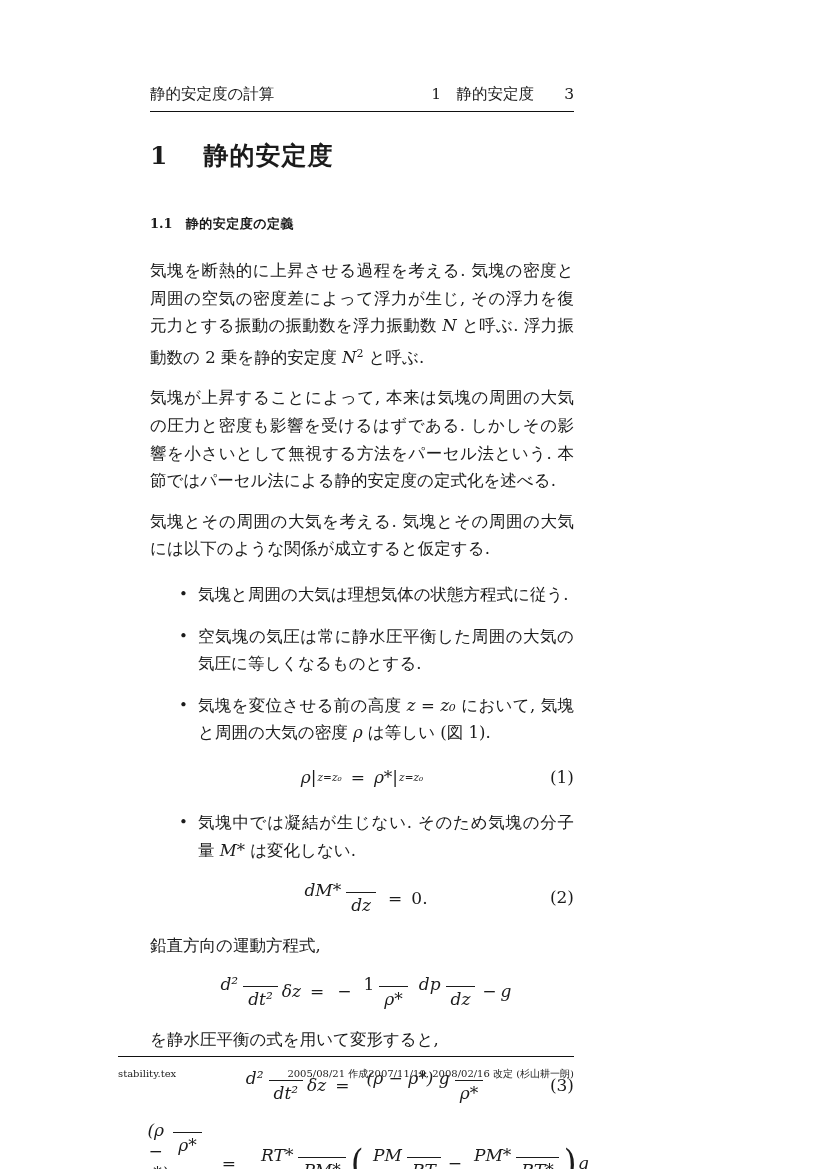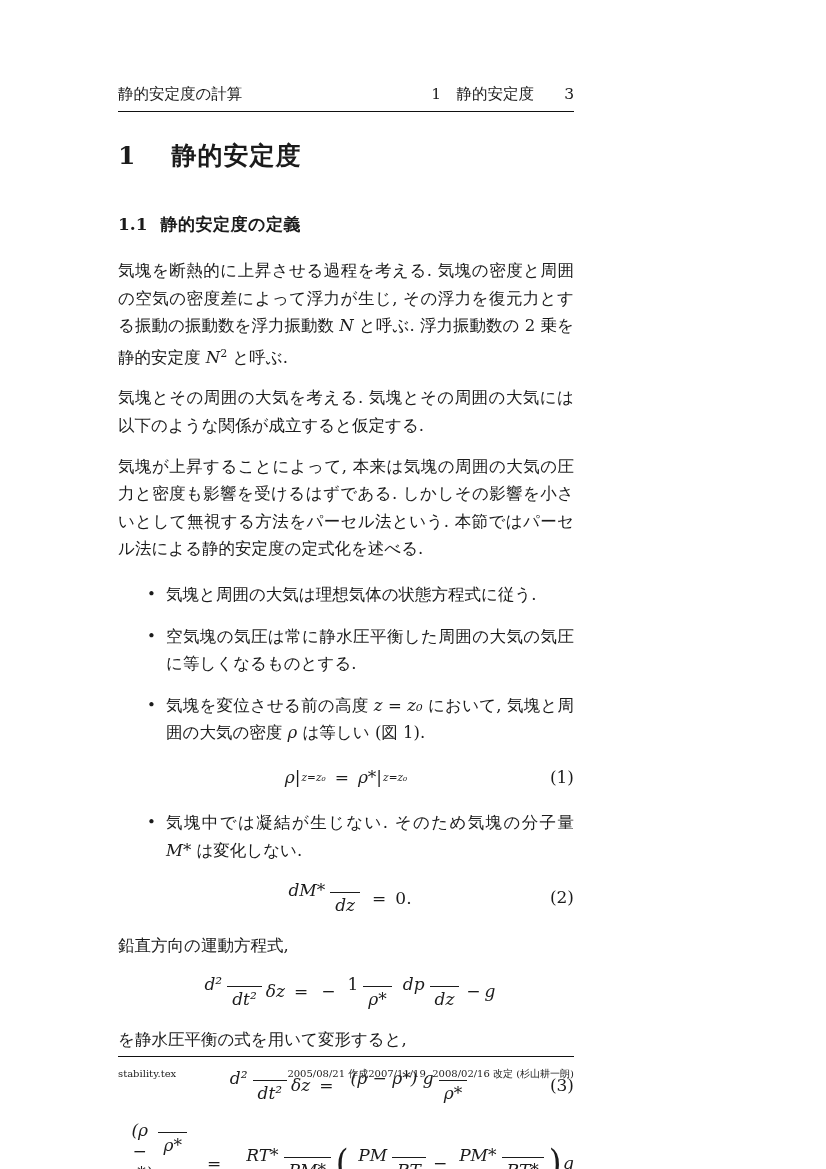--- a/index.html
+++ b/index.html
@@ -3,42 +3,42 @@
 <meta charset="utf-8">
 <style>
   * { margin:0; padding:0; box-sizing:border-box; }
   html,body { background:#ffffff; }
   body {
     width:826px; height:1169px; overflow:hidden;
     font-family:"DejaVu Serif", serif;
     color:#1b1b1b;
     position:relative;
   }
-  .page { width:690px; height:1169px; position:relative; background:#fff; }
+  .page { width:690px; height:1169px; position:relative; background:#fff;padding-left:32px; }
   .content { margin:0 116px 0 118px; }
 
   
   .header {
     padding-top:84px;
     display:flex; justify-content:space-between; align-items:baseline;
     font-size:15.5px; line-height:20px;
   }
   .header .h-right { display:flex; align-items:baseline; }
   .header .pageno { margin-left:30px; }
   .headrule { border:none; border-top:1px solid #111; margin-top:7px; }
 
   
   h1.sec {
     margin-top:27px; font-size:25px; line-height:33px;
     display:flex; align-items:baseline; font-weight:bold;
   }
   h1.sec .num { font-family:"DejaVu Serif", serif; }
   h1.sec .ttl { font-family:"DejaVu Sans", sans-serif; margin-left:36px; letter-spacing:1px; }
   h2.subsec {
-    margin-top:39px; font-size:17px; line-height:26px;
+    margin-top:39px; font-size:13px; line-height:26px;
     display:flex; align-items:flex-end; font-weight:bold;
   }
   h2.subsec .num { font-family:"DejaVu Serif", serif; }
   h2.subsec .ttl { font-family:"DejaVu Sans", sans-serif; margin-left:13px; letter-spacing:0.5px; }
 
   
   p.body-par { font-size:16.5px; line-height:27.6px; text-align:justify; }
   .mt20 { margin-top:20px; }
   .mt13 { margin-top:13px; }
   .mt16 { margin-top:16px; }
@@ -100,23 +100,23 @@
       <span class="ttl">静的安定度</span>
     </h1>
 
     <h2 class="subsec">
       <span class="num">1.1</span>
       <span class="ttl">静的安定度の定義</span>
     </h2>
 
     <p class="body-par mt20"><span>気塊を断熱的に上昇させる過程を考える. 気塊の密度と周囲の空気の密度差によって浮力が生じ, その浮力を復元力とする振動の振動数を浮力振動数 </span><span class="mi">N</span><span> と呼ぶ. 浮力振動数の 2 乗を静的安定度 </span><span class="mi">N</span><sup class="msup">2</sup><span> と呼ぶ.</span></p>
 
+    <p class="body-par mt13">気塊が上昇することによって, 本来は気塊の周囲の大気の圧力と密度も影響を受けるはずである. しかしその影響を小さいとして無視する方法をパーセル法という. 本節ではパーセル法による静的安定度の定式化を述べる.</p>
+
     <p class="body-par mt13">気塊とその周囲の大気を考える. 気塊とその周囲の大気には以下のような関係が成立すると仮定する.</p>
-
-    <p class="body-par mt13">気塊が上昇することによって, 本来は気塊の周囲の大気の圧力と密度も影響を受けるはずである. しかしその影響を小さいとして無視する方法をパーセル法という. 本節ではパーセル法による静的安定度の定式化を述べる.</p>
 
     <div class="blist">
       <div class="bullet-item">
         <span class="bullet">•</span>
         <span class="bullet-text">気塊と周囲の大気は理想気体の状態方程式に従う.</span>
       </div>
       <div class="bullet-item">
         <span class="bullet">•</span>
         <span class="bullet-text">空気塊の気圧は常に静水圧平衡した周囲の大気の気圧に等しくなるものとする.</span>
       </div>

